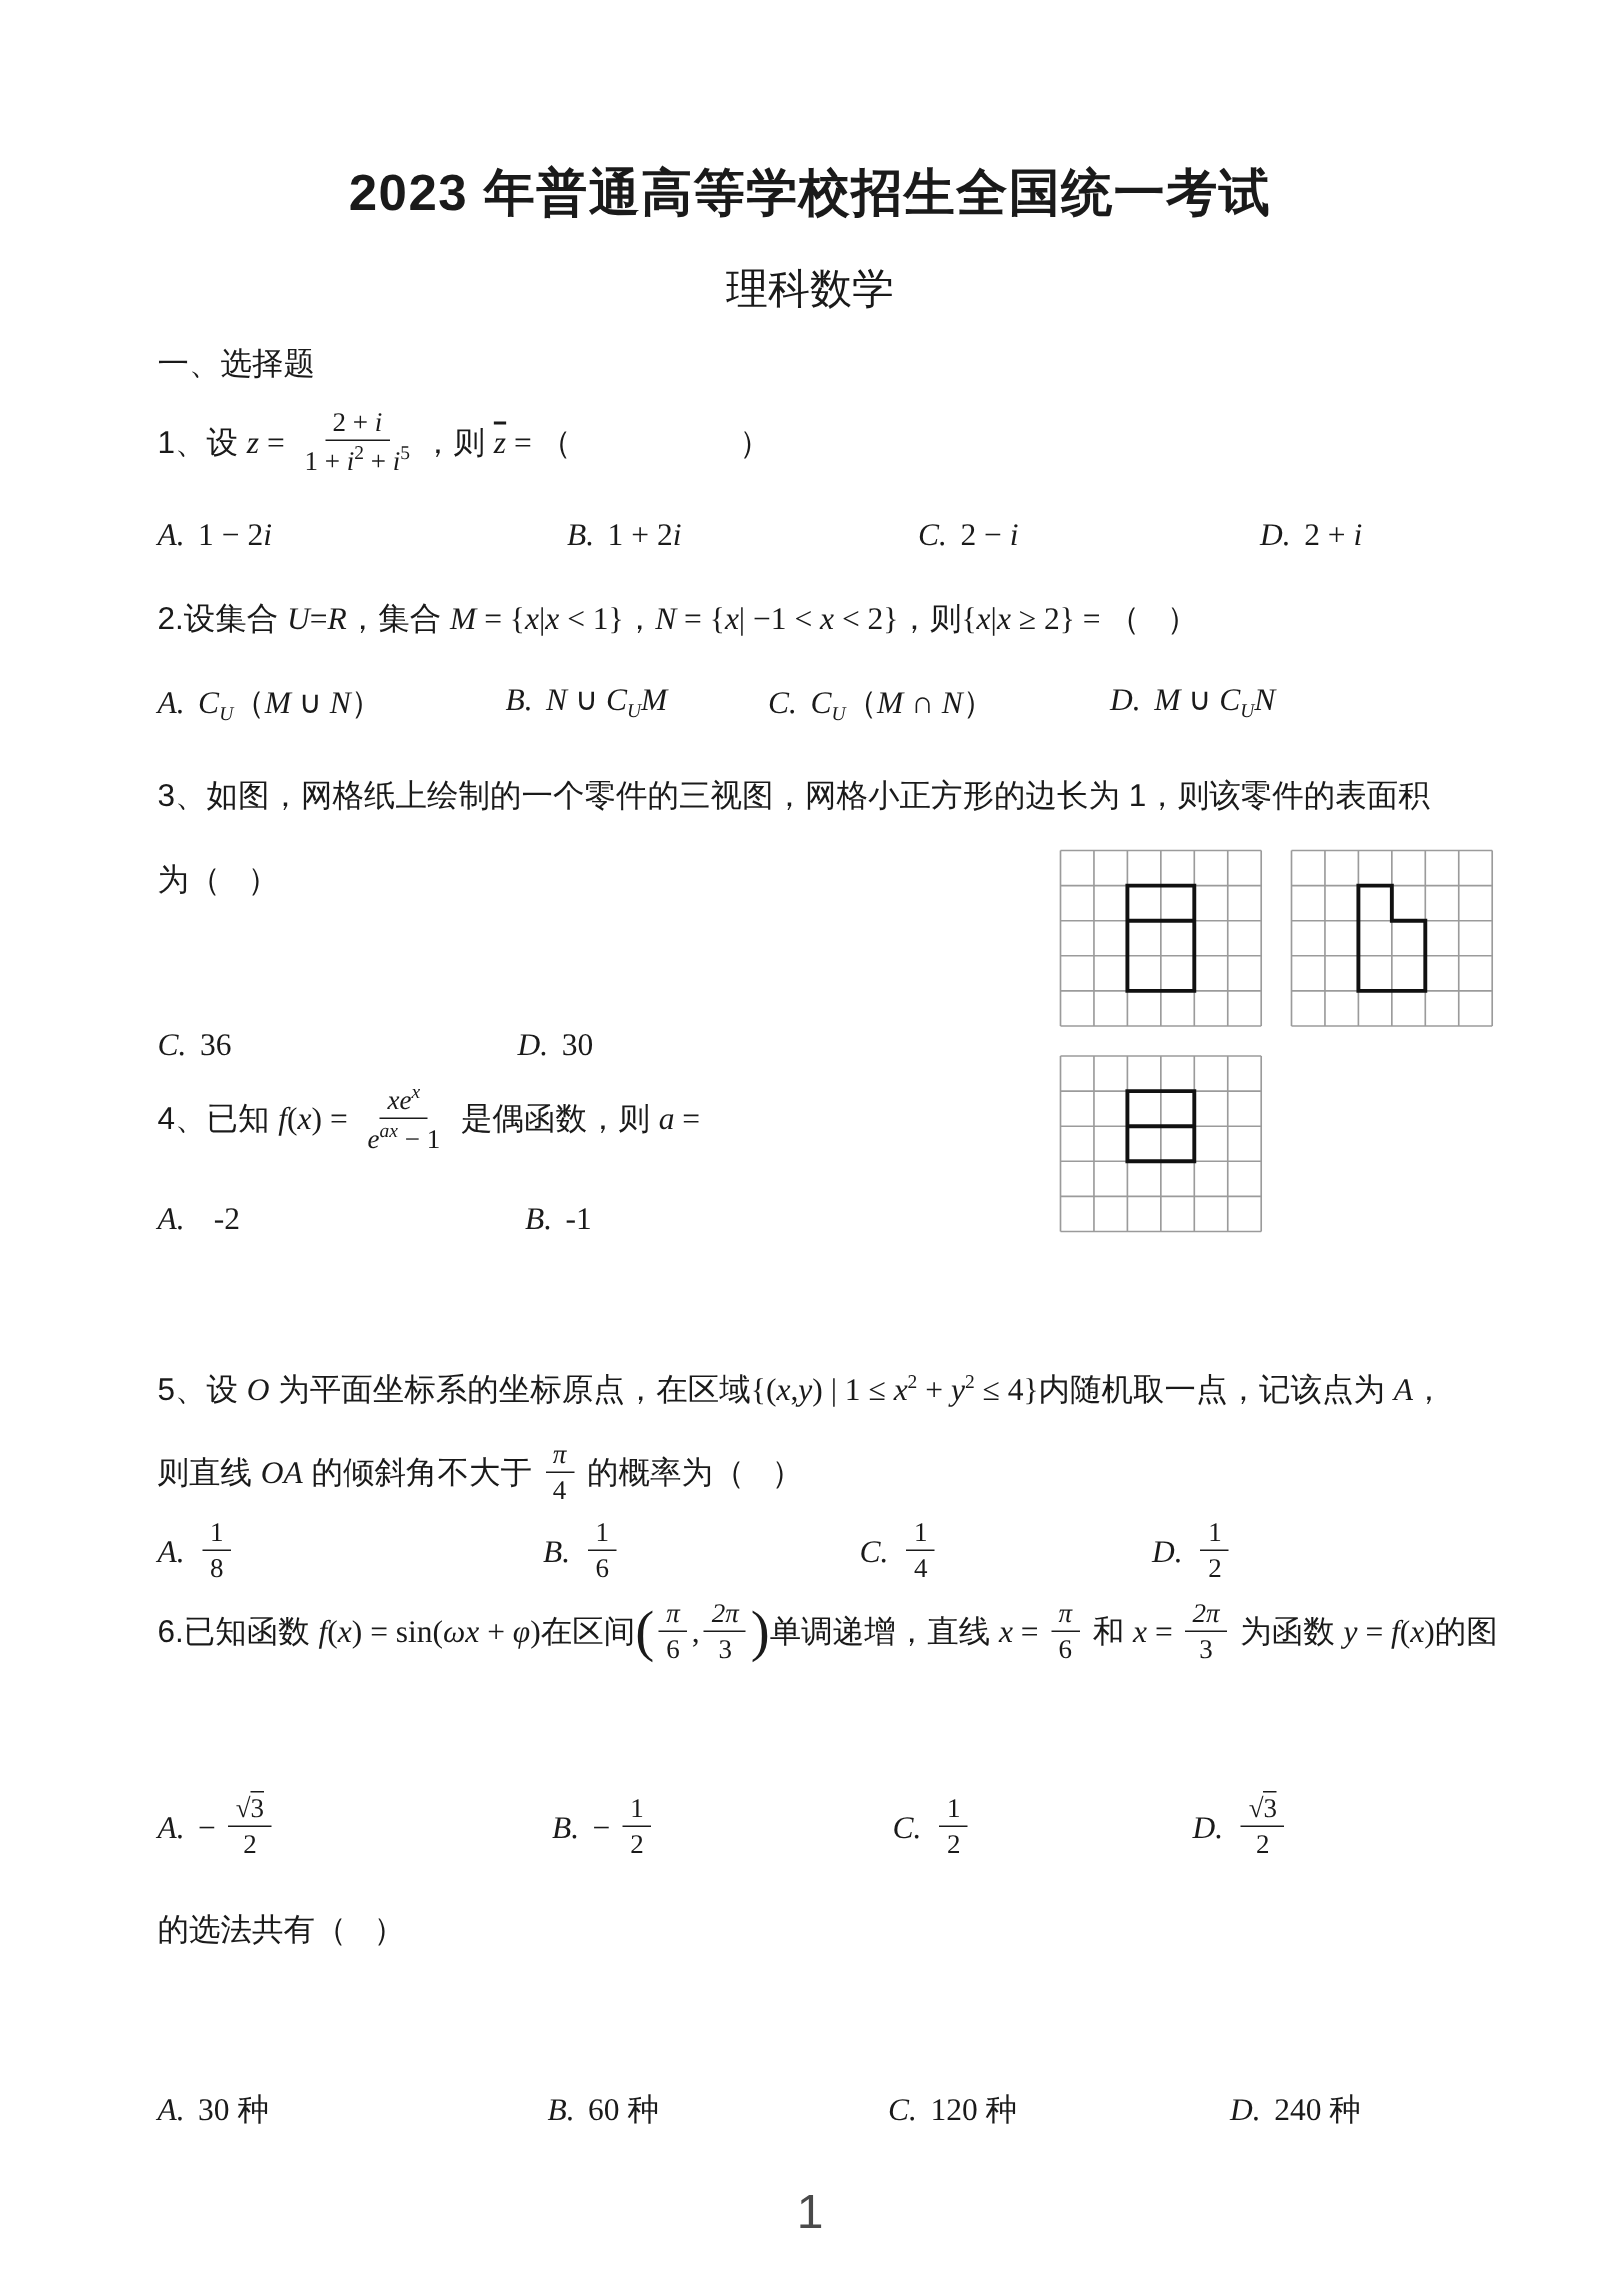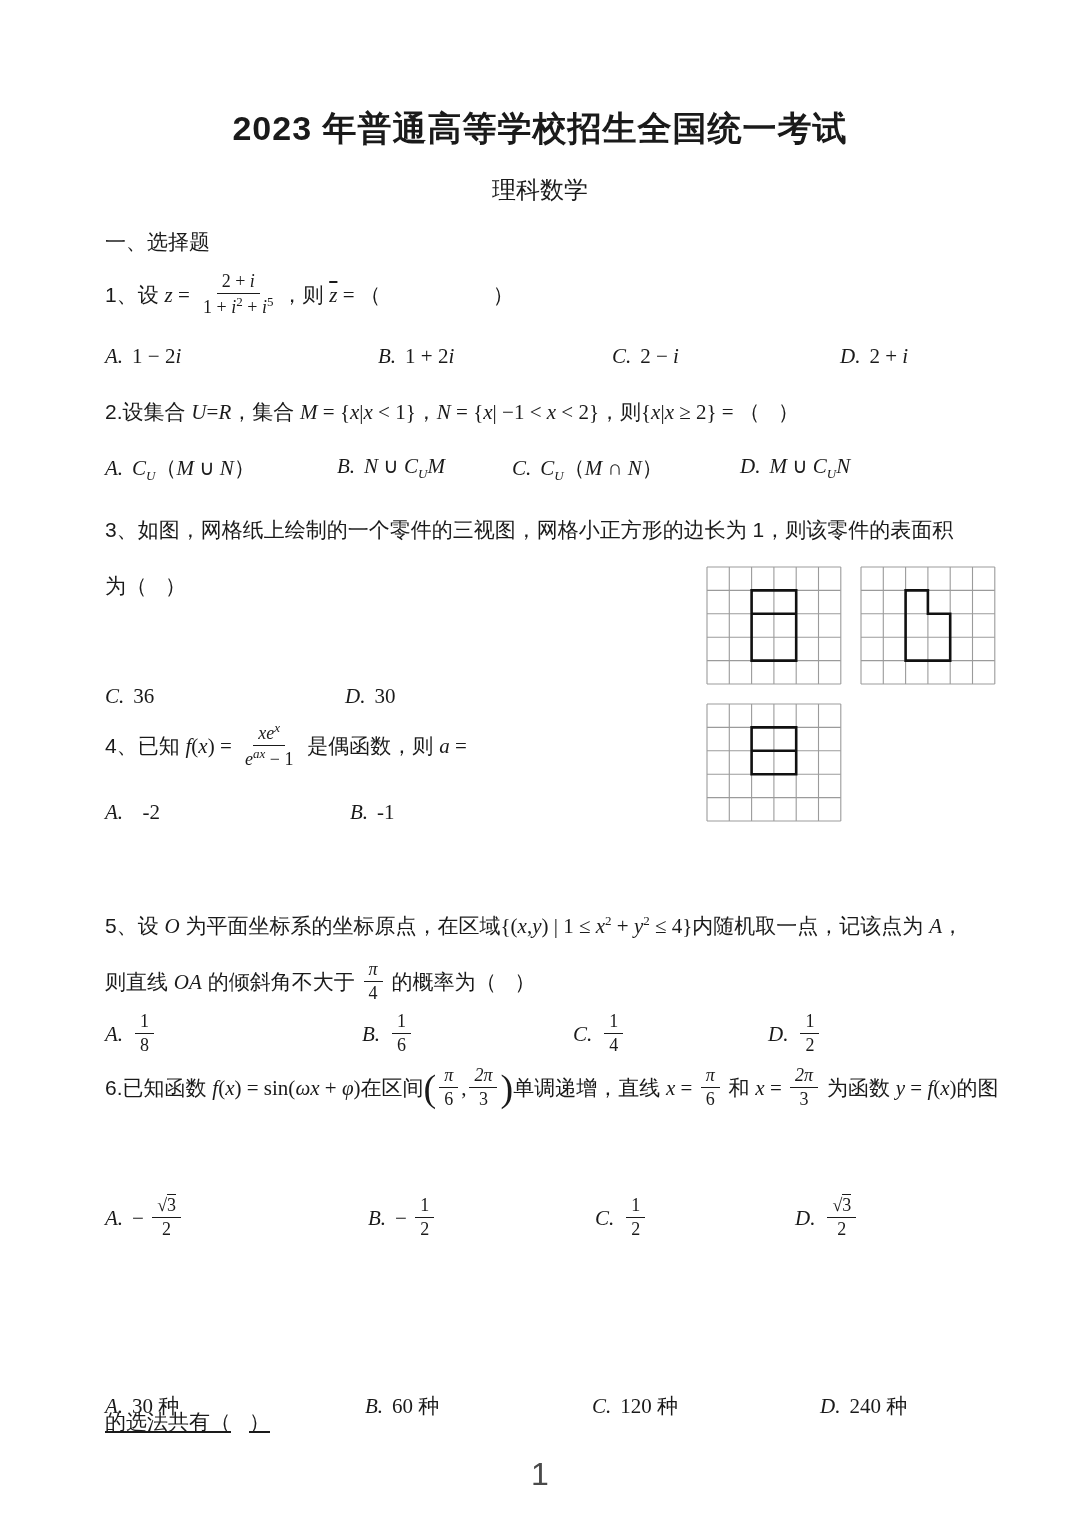--- a/index.html
+++ b/index.html
@@ -1,20 +1,20 @@
 <!DOCTYPE html>
 <html><head>
 <meta charset="utf-8">
 <style>
   html,body{margin:0;padding:0;background:#ffffff;}
   .page{position:relative;width:1080px;height:1528px;background:#ffffff;overflow:hidden;color:#1a1a1a;}
   .abs{position:absolute;}
   .centered{left:0;right:0;text-align:center;}
   .title{font-family:"Liberation Sans",sans-serif;font-size:34px;font-weight:600;letter-spacing:1px;}
-  .subtitle{font-family:Liberation Serif, serif;font-size:24px;}
+  .subtitle{font-family:Liberation Serif, serif;font-size:28px;}
   .section-label{font-family:"Liberation Sans",sans-serif;font-size:21px;}
   .qline{font-size:21px;white-space:pre;line-height:1.35;}
   .options{display:grid;font-size:21px;white-space:pre;width:900px;}
   .option{white-space:pre;}
   .opt-label{font-family:"Liberation Serif",serif;font-style:italic;margin-right:9px;}
   .seg-cn{font-family:"Liberation Sans",sans-serif;}
   .seg-m{font-family:"Liberation Serif",serif;font-style:italic;}
   .seg-mr{font-family:"Liberation Serif",serif;}
   .seg-sup{font-family:"Liberation Serif",serif;font-size:13px;vertical-align:super;}
   .seg-supi{font-family:"Liberation Serif",serif;font-style:italic;font-size:13px;vertical-align:super;}
@@ -104,18 +104,18 @@
   <div class="abs qline" style="left:105px;top:722px;"><span class="seg-cn">4、已知 </span><span class="seg-m">f</span><span class="seg-mr">(</span><span class="seg-m">x</span><span class="seg-mr">) = </span><span class="frac"><span class="num"><span class="seg-m">xe</span><span class="seg-supi">x</span></span><span class="den"><span class="seg-m">e</span><span class="seg-supi">ax</span><span class="seg-mr"> − 1</span></span></span><span class="seg-cn"> 是偶函数，则 </span><span class="seg-m">a</span><span class="seg-mr"> =</span></div>
   <div class="abs options" style="left:105px;top:800px;grid-template-columns:245px auto;width:480px;"><div class="option"><span class="opt-label">A.</span><span class="opt-value"><span class="seg-mr">  -2</span></span></div><div class="option"><span class="opt-label">B.</span><span class="opt-value"><span class="seg-mr">-1</span></span></div></div>
 
   <div class="abs qline" style="left:105px;top:912px;"><span class="seg-cn">5、设 </span><span class="seg-m">O</span><span class="seg-cn"> 为平面坐标系的坐标原点，在区域</span><span class="seg-mr">{(</span><span class="seg-m">x</span><span class="seg-mr">,</span><span class="seg-m">y</span><span class="seg-mr">) | 1 ≤ </span><span class="seg-m">x</span><span class="seg-sup">2</span><span class="seg-mr"> + </span><span class="seg-m">y</span><span class="seg-sup">2</span><span class="seg-mr"> ≤ 4}</span><span class="seg-cn">内随机取一点，记该点为 </span><span class="seg-m">A</span><span class="seg-cn">，</span></div>
   <div class="abs qline" style="left:105px;top:960px;"><span class="seg-cn">则直线 </span><span class="seg-m">OA</span><span class="seg-cn"> 的倾斜角不大于 </span><span class="frac"><span class="num"><span class="seg-m">π</span></span><span class="den"><span class="seg-mr">4</span></span></span><span class="seg-cn"> 的概率为（</span><span class="seg-sp"></span><span class="seg-cn">）</span></div>
   <div class="abs options" style="left:105px;top:1012px;grid-template-columns:257px 211px 195px auto;"><div class="option"><span class="opt-label">A.</span><span class="opt-value"><span class="frac"><span class="num"><span class="seg-mr">1</span></span><span class="den"><span class="seg-mr">8</span></span></span></span></div><div class="option"><span class="opt-label">B.</span><span class="opt-value"><span class="frac"><span class="num"><span class="seg-mr">1</span></span><span class="den"><span class="seg-mr">6</span></span></span></span></div><div class="option"><span class="opt-label">C.</span><span class="opt-value"><span class="frac"><span class="num"><span class="seg-mr">1</span></span><span class="den"><span class="seg-mr">4</span></span></span></span></div><div class="option"><span class="opt-label">D.</span><span class="opt-value"><span class="frac"><span class="num"><span class="seg-mr">1</span></span><span class="den"><span class="seg-mr">2</span></span></span></span></div></div>
 
   <div class="abs qline" style="left:105px;top:1066px;"><span class="seg-cn">6.已知函数 </span><span class="seg-m">f</span><span class="seg-mr">(</span><span class="seg-m">x</span><span class="seg-mr">) = sin(</span><span class="seg-m">ωx</span><span class="seg-mr"> + </span><span class="seg-m">φ</span><span class="seg-mr">)</span><span class="seg-cn">在区间</span><span class="seg-bp">(</span><span class="frac"><span class="num"><span class="seg-m">π</span></span><span class="den"><span class="seg-mr">6</span></span></span><span class="seg-mr">,</span><span class="frac"><span class="num"><span class="seg-m">2π</span></span><span class="den"><span class="seg-mr">3</span></span></span><span class="seg-bp">)</span><span class="seg-cn">单调递增，直线 </span><span class="seg-m">x</span><span class="seg-mr"> = </span><span class="frac"><span class="num"><span class="seg-m">π</span></span><span class="den"><span class="seg-mr">6</span></span></span><span class="seg-cn"> 和 </span><span class="seg-m">x</span><span class="seg-mr"> = </span><span class="frac"><span class="num"><span class="seg-m">2π</span></span><span class="den"><span class="seg-mr">3</span></span></span><span class="seg-cn"> 为函数 </span><span class="seg-m">y</span><span class="seg-mr"> = </span><span class="seg-m">f</span><span class="seg-mr">(</span><span class="seg-m">x</span><span class="seg-mr">)</span><span class="seg-cn">的图</span></div>
   <div class="abs options" style="left:105px;top:1196px;grid-template-columns:263px 227px 200px auto;"><div class="option"><span class="opt-label">A.</span><span class="opt-value"><span class="seg-mr">− </span><span class="frac"><span class="num"><span class="seg-mr">√</span><span class="seg-ol">3</span></span><span class="den"><span class="seg-mr">2</span></span></span></span></div><div class="option"><span class="opt-label">B.</span><span class="opt-value"><span class="seg-mr">− </span><span class="frac"><span class="num"><span class="seg-mr">1</span></span><span class="den"><span class="seg-mr">2</span></span></span></span></div><div class="option"><span class="opt-label">C.</span><span class="opt-value"><span class="frac"><span class="num"><span class="seg-mr">1</span></span><span class="den"><span class="seg-mr">2</span></span></span></span></div><div class="option"><span class="opt-label">D.</span><span class="opt-value"><span class="frac"><span class="num"><span class="seg-mr">√</span><span class="seg-ol">3</span></span><span class="den"><span class="seg-mr">2</span></span></span></span></div></div>
 
-  <div class="abs qline" style="left:105px;top:1408px;text-decoration:underline;"><span class="seg-cn">的选法共有（</span><span class="seg-sp"></span><span class="seg-cn">）</span></div>
+  <div class="abs qline" style="left:105px;top:1272px;"><span class="seg-cn">的选法共有（</span><span class="seg-sp"></span><span class="seg-cn">）</span></div>
   <div class="abs options" style="left:105px;top:1392px;grid-template-columns:260px 227px 228px auto;"><div class="option"><span class="opt-label">A.</span><span class="opt-value"><span class="seg-mr">30 </span><span class="seg-cn">种</span></span></div><div class="option"><span class="opt-label">B.</span><span class="opt-value"><span class="seg-mr">60 </span><span class="seg-cn">种</span></span></div><div class="option"><span class="opt-label">C.</span><span class="opt-value"><span class="seg-mr">120 </span><span class="seg-cn">种</span></span></div><div class="option"><span class="opt-label">D.</span><span class="opt-value"><span class="seg-mr">240 </span><span class="seg-cn">种</span></span></div></div>
 
   <div class="abs centered page-number" style="top:1456px;">1</div>
 
 </div>
 
 </body></html>

